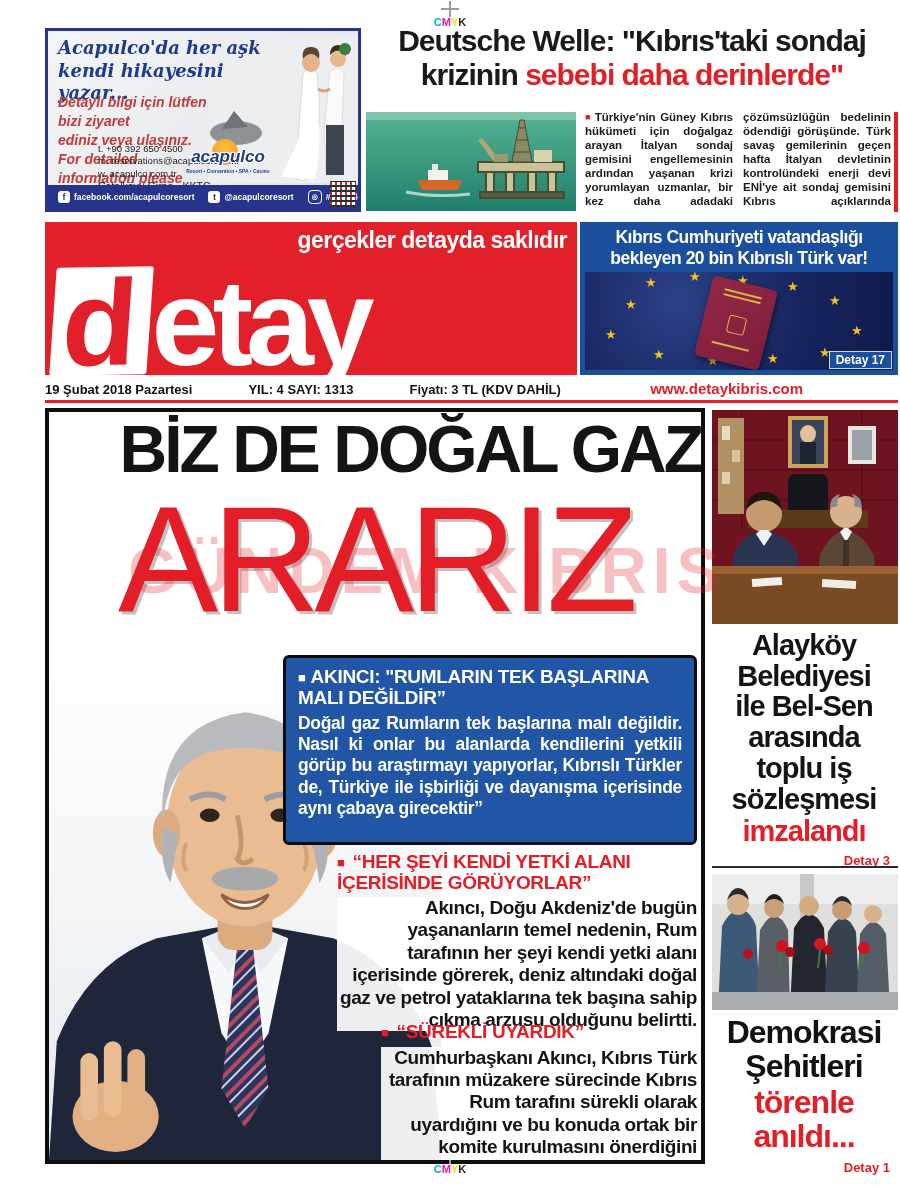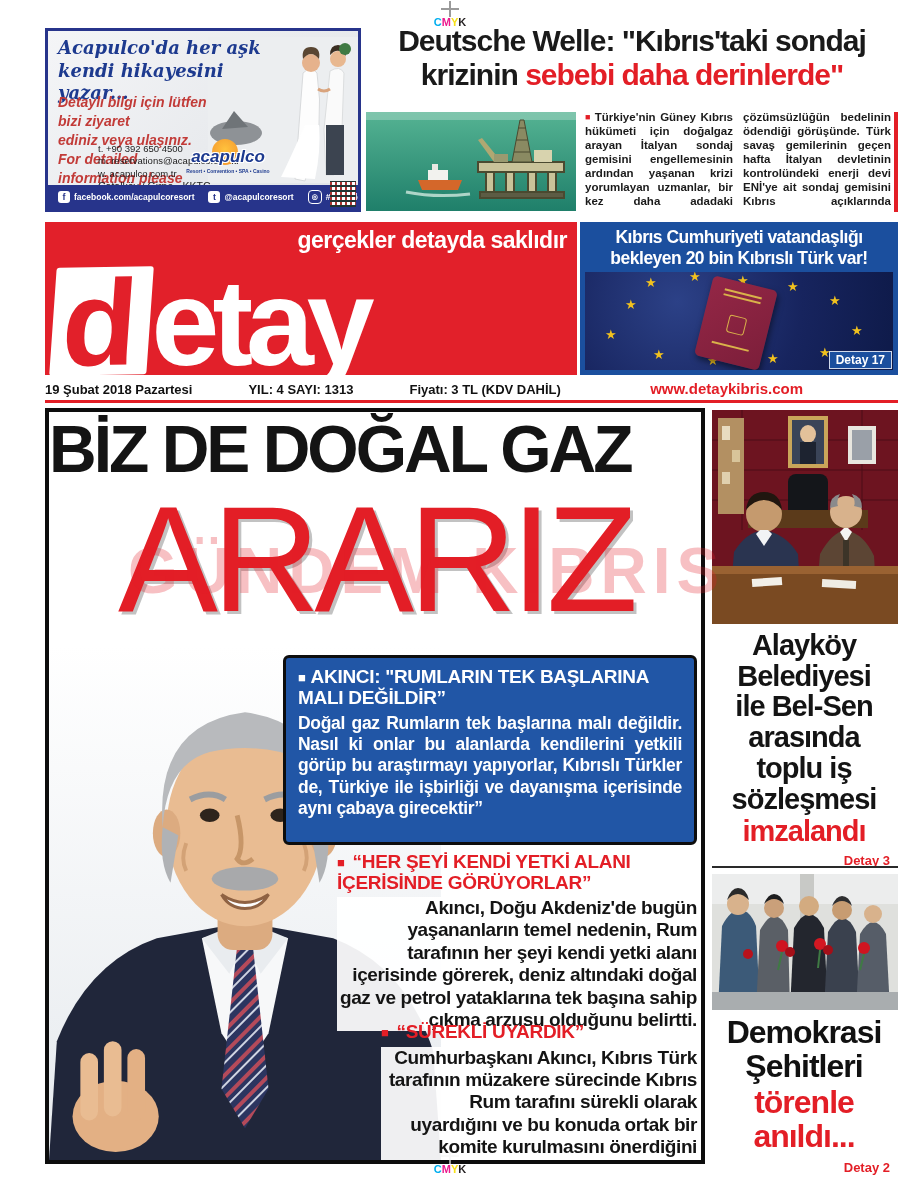--- a/index.html
+++ b/index.html
@@ -85,21 +85,21 @@
   
   .dateline{position:absolute;left:45px;top:380px;width:853px;display:flex;align-items:baseline;
       font-size:13px;font-weight:bold;color:#111;}
   .dateline .dt{margin-right:56px;}
   .dateline .site{margin-left:auto;margin-right:95px;color:#e31e26;font-size:15px;}
   .red-rule{position:absolute;left:45px;top:400px;width:853px;height:3px;background:#e31e26;}
 
   
   .frame{position:absolute;left:45px;top:408px;width:652px;height:748px;border:4px solid #0d0d0d;
       background:#fff;overflow:hidden;}
-  .h-black{position:absolute;left:0;top:4px;width:100%;text-align:left;font-size:66px;
+  .h-black{position:absolute;left:0;top:4px;width:100%;text-align:right;font-size:66px;
       font-weight:800;letter-spacing:-3px;color:#141414;line-height:1;}
   .h-red{position:absolute;left:0;top:72px;width:100%;text-align:center;font-size:150px;
       font-weight:400;letter-spacing:-6px;color:#e31e26;line-height:1;text-shadow:3px 3px 0 rgba(120,120,120,.45);}
   .portrait{position:absolute;left:0;top:233px;width:392px;height:515px;}
   .qbox{position:absolute;left:234px;top:243px;width:414px;height:190px;background:#2156a6;
       border:3px solid #0d0d0d;border-radius:6px;padding:8px 12px;box-sizing:border-box;color:#fff;z-index:3;}
   .q-title{font-size:19px;font-weight:800;line-height:1.12;letter-spacing:-0.3px;}
   .q-title .wsq{font-size:13px;margin-right:5px;vertical-align:1px;}
   .q-body{margin-top:4px;font-size:17.5px;font-weight:bold;line-height:1.22;text-align:justify;letter-spacing:-0.3px;}
   .sec{position:absolute;z-index:3;}
@@ -414,21 +414,21 @@
       <path d="M70 78 l-4 18 M108 76 l-2 18 M152 80 l-4 16" stroke="#3f7a44" stroke-width="2"></path>
     </g>
     <rect x="0" y="118" width="186" height="18" fill="#a9adaf"></rect>
   </svg>
 
   <div class="story2">
     <div class="rc-black preline">Demokrasi
 Şehitleri</div>
     <div class="rc-red preline">törenle
 anıldı...</div>
-    <div class="rc-ref">Detay 2</div>
+    <div class="rc-ref">Detay 1</div>
   </div>
 
   <div class="regmark bottom">
     <div class="reg-cross"></div>
     <div class="cmyk"><span class="c">C</span><span class="m">M</span><span class="y">Y</span><span class="k">K</span></div>
   </div>
 
 </div>
 
 </body></html>

